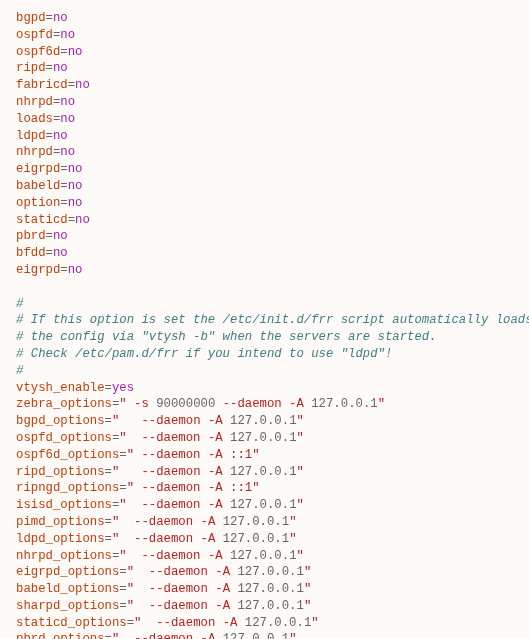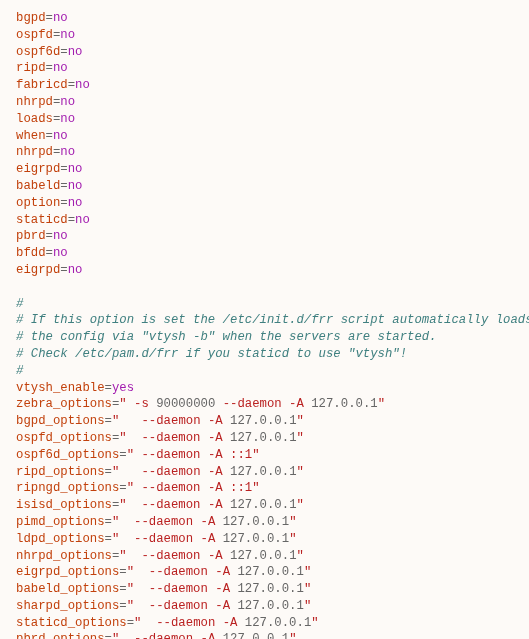--- a/index.html
+++ b/index.html
@@ -27,34 +27,34 @@
 </head>
 <body>
 
 <pre class="code" id="code"><span><span class="ident">bgpd</span><span class="punct">=</span><span class="kw">no</span>
 </span><span><span class="ident">ospfd</span><span class="punct">=</span><span class="kw">no</span>
 </span><span><span class="ident">ospf6d</span><span class="punct">=</span><span class="kw">no</span>
 </span><span><span class="ident">ripd</span><span class="punct">=</span><span class="kw">no</span>
 </span><span><span class="ident">fabricd</span><span class="punct">=</span><span class="kw">no</span>
 </span><span><span class="ident">nhrpd</span><span class="punct">=</span><span class="kw">no</span>
 </span><span><span class="ident">loads</span><span class="punct">=</span><span class="kw">no</span>
-</span><span><span class="ident">when</span><span class="punct">=</span><span class="kw">no</span>
+</span><span><span class="ident">ldpd</span><span class="punct">=</span><span class="kw">no</span>
 </span><span><span class="ident">nhrpd</span><span class="punct">=</span><span class="kw">no</span>
 </span><span><span class="ident">eigrpd</span><span class="punct">=</span><span class="kw">no</span>
 </span><span><span class="ident">babeld</span><span class="punct">=</span><span class="kw">no</span>
 </span><span><span class="ident">option</span><span class="punct">=</span><span class="kw">no</span>
 </span><span><span class="ident">staticd</span><span class="punct">=</span><span class="kw">no</span>
 </span><span><span class="ident">pbrd</span><span class="punct">=</span><span class="kw">no</span>
 </span><span><span class="ident">bfdd</span><span class="punct">=</span><span class="kw">no</span>
 </span><span><span class="ident">eigrpd</span><span class="punct">=</span><span class="kw">no</span>
 </span>
 <span><span class="comment">#</span>
 </span><span><span class="comment"># If this option is set the /etc/init.d/frr script automatically loads</span>
 </span><span><span class="comment"># the config via "vtysh -b" when the servers are started.</span>
-</span><span><span class="comment"># Check /etc/pam.d/frr if you staticd to use "vtysh"!</span>
+</span><span><span class="comment"># Check /etc/pam.d/frr if you intend to use "ldpd"!</span>
 </span><span><span class="comment">#</span>
 </span><span><span class="ident">vtysh_enable</span><span class="punct">=</span><span class="kw">yes</span>
 </span><span><span class="ident">zebra_options</span><span class="punct">=</span><span class="str">" -s </span><span class="num">90000000</span><span class="str"> --daemon -A </span><span class="num">127</span><span class="punct">.</span><span class="num">0</span><span class="punct">.</span><span class="num">0</span><span class="punct">.</span><span class="num">1</span><span class="str">"</span>
 </span><span><span class="ident">bgpd_options</span><span class="punct">=</span><span class="str">"   </span><span class="str">--daemon -A </span><span class="num">127</span><span class="punct">.</span><span class="num">0</span><span class="punct">.</span><span class="num">0</span><span class="punct">.</span><span class="num">1</span><span class="str">"</span>
 </span><span><span class="ident">ospfd_options</span><span class="punct">=</span><span class="str">"  </span><span class="str">--daemon -A </span><span class="num">127</span><span class="punct">.</span><span class="num">0</span><span class="punct">.</span><span class="num">0</span><span class="punct">.</span><span class="num">1</span><span class="str">"</span>
 </span><span><span class="ident">ospf6d_options</span><span class="punct">=</span><span class="str">" </span><span class="str">--daemon -A </span><span class="str">::1</span><span class="str">"</span>
 </span><span><span class="ident">ripd_options</span><span class="punct">=</span><span class="str">"   </span><span class="str">--daemon -A </span><span class="num">127</span><span class="punct">.</span><span class="num">0</span><span class="punct">.</span><span class="num">0</span><span class="punct">.</span><span class="num">1</span><span class="str">"</span>
 </span><span><span class="ident">ripngd_options</span><span class="punct">=</span><span class="str">" </span><span class="str">--daemon -A </span><span class="str">::1</span><span class="str">"</span>
 </span><span><span class="ident">isisd_options</span><span class="punct">=</span><span class="str">"  </span><span class="str">--daemon -A </span><span class="num">127</span><span class="punct">.</span><span class="num">0</span><span class="punct">.</span><span class="num">0</span><span class="punct">.</span><span class="num">1</span><span class="str">"</span>
 </span><span><span class="ident">pimd_options</span><span class="punct">=</span><span class="str">"  </span><span class="str">--daemon -A </span><span class="num">127</span><span class="punct">.</span><span class="num">0</span><span class="punct">.</span><span class="num">0</span><span class="punct">.</span><span class="num">1</span><span class="str">"</span>

